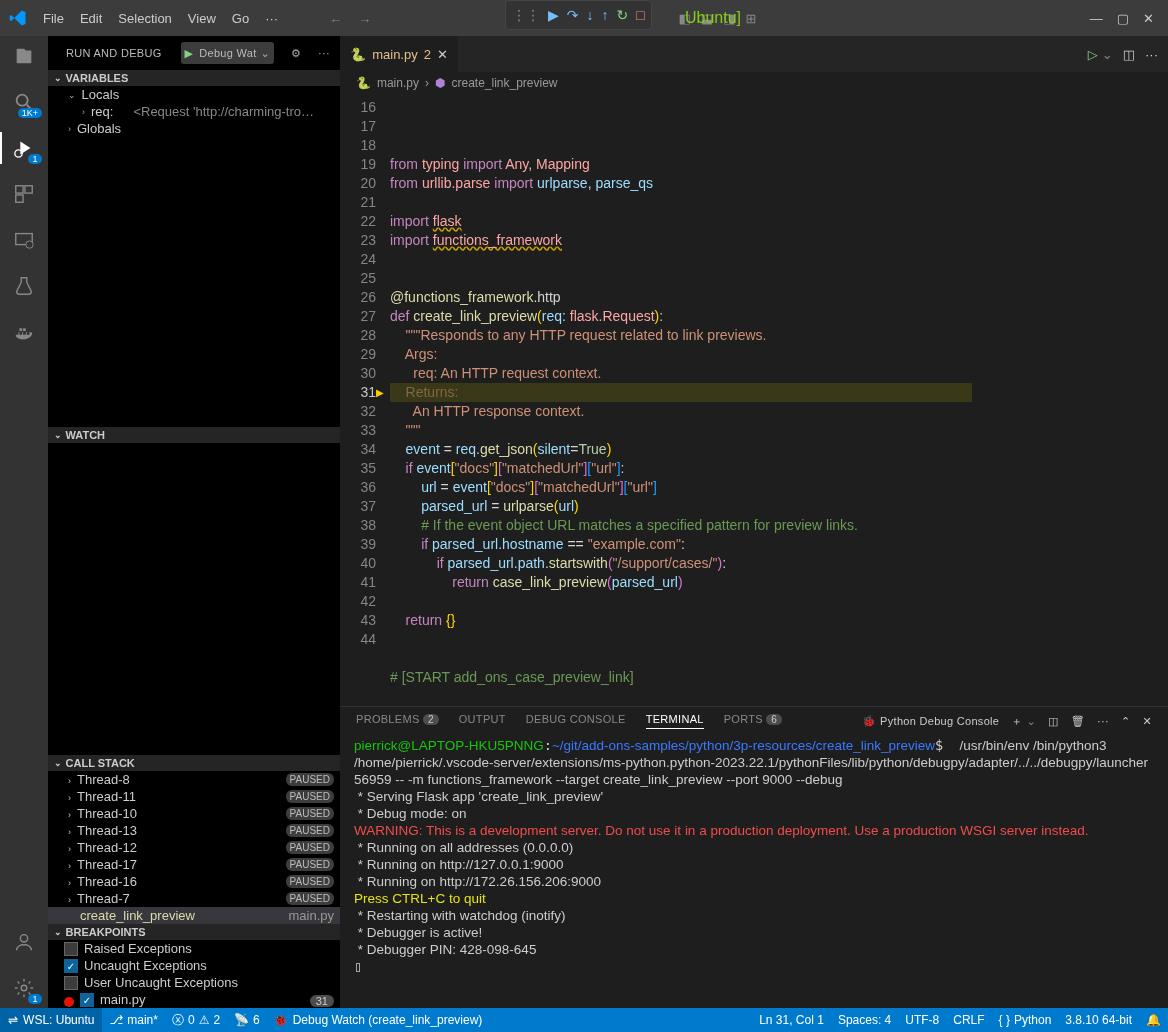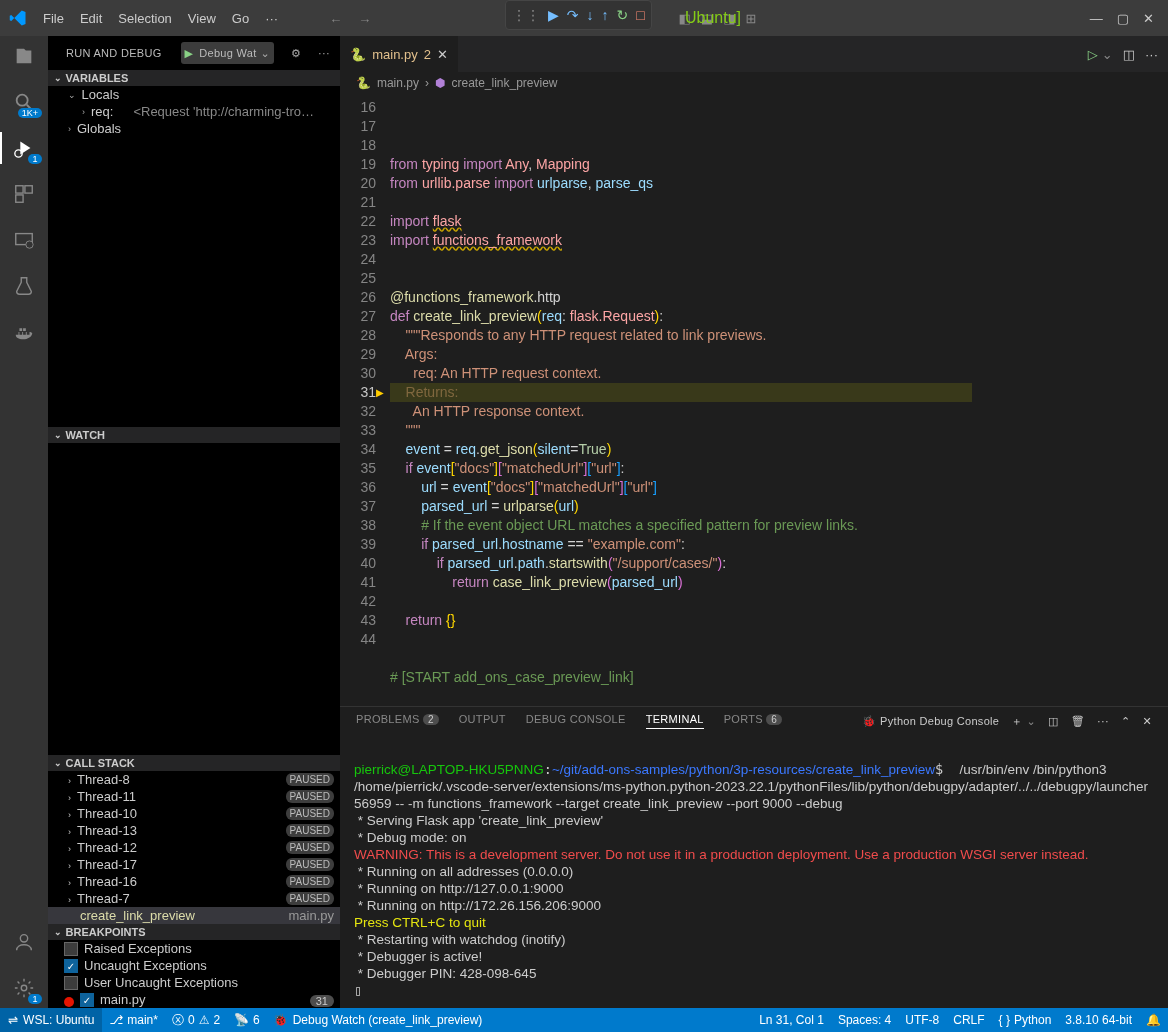--- a/index.html
+++ b/index.html
@@ -53,21 +53,21 @@
 .gutter { width:50px; text-align:right; color:#858585; padding:4px 14px 0 0;}
 .code-lines { flex:1; padding-top:4px; white-space:pre; position:relative;}
 .ln-hl { position:absolute; left:0; right:100px; height:19px; background:#4b4b18; opacity:.6;}
 .ln-arrow { position:absolute; left:-14px; color:#ffcc00; font-size:10px;}
 .minimap { width:96px; background:#1e1e1e; border-left:0;}
 .panel { height:302px; background:#1e1e1e; border-top:1px solid #333; display:flex; flex-direction:column;}
 .panel-tabs { display:flex; gap:20px; padding:6px 16px 0; font-size:11px; color:#888; letter-spacing:.3px;}
 .panel-tabs .pt.active { color:#fff; border-bottom:1px solid #fff; padding-bottom:3px;}
 .panel-tabs .pbadge{ background:#4d4d4d; color:#ccc;border-radius:8px; padding:0 5px; font-size:10px;}
 .panel-tabs .right{ margin-left:auto; display:flex; gap:12px; color:#ccc; align-items:center;}
-.term { flex:1; overflow:hidden; font-family:Consolas,monospace; font-size:13.5px; line-height:17px; padding:8px 14px; white-space:pre-wrap; word-wrap:break-word;margin-top:24px;}
+.term { flex:1; overflow:hidden; font-family:Consolas,monospace; font-size:13.5px; line-height:17px; padding:8px 14px; white-space:pre-wrap; word-wrap:break-word;}
 .statusbar { height:24px; background:#007acc; color:#fff; display:flex; align-items:center; font-size:12px;}
 .sb-remote { background:#0063a6; height:100%; display:flex; align-items:center; padding:0 8px; gap:5px;}
 .sb-item { padding:0 7px; display:flex; align-items:center; gap:4px;}
 .sb-right{margin-left:auto; display:flex;}
 
 .kw{color:#c586c0;} .fn{color:#dcdcaa;} .ty{color:#fca5a5;} .str{color:#ce9178;} .cmt{color:#6a9955;} .num{color:#b5cea8;} .var{color:#9cdcfe;} .op{color:#d4d4d4;} .dec{color:#dcdcaa;} .doc{color:#ce9178;} .po{color:#da70d6;} .pb{color:#179fff;} .py{color:#ffd700;}
 .red-dot{width:10px;height:10px;border-radius:50%;background:#e51400;display:inline-block;}
 .ylw{color:#e2c08d;}
 .warn{color:#f14c4c;}
 .grn{color:#16c60c;}

